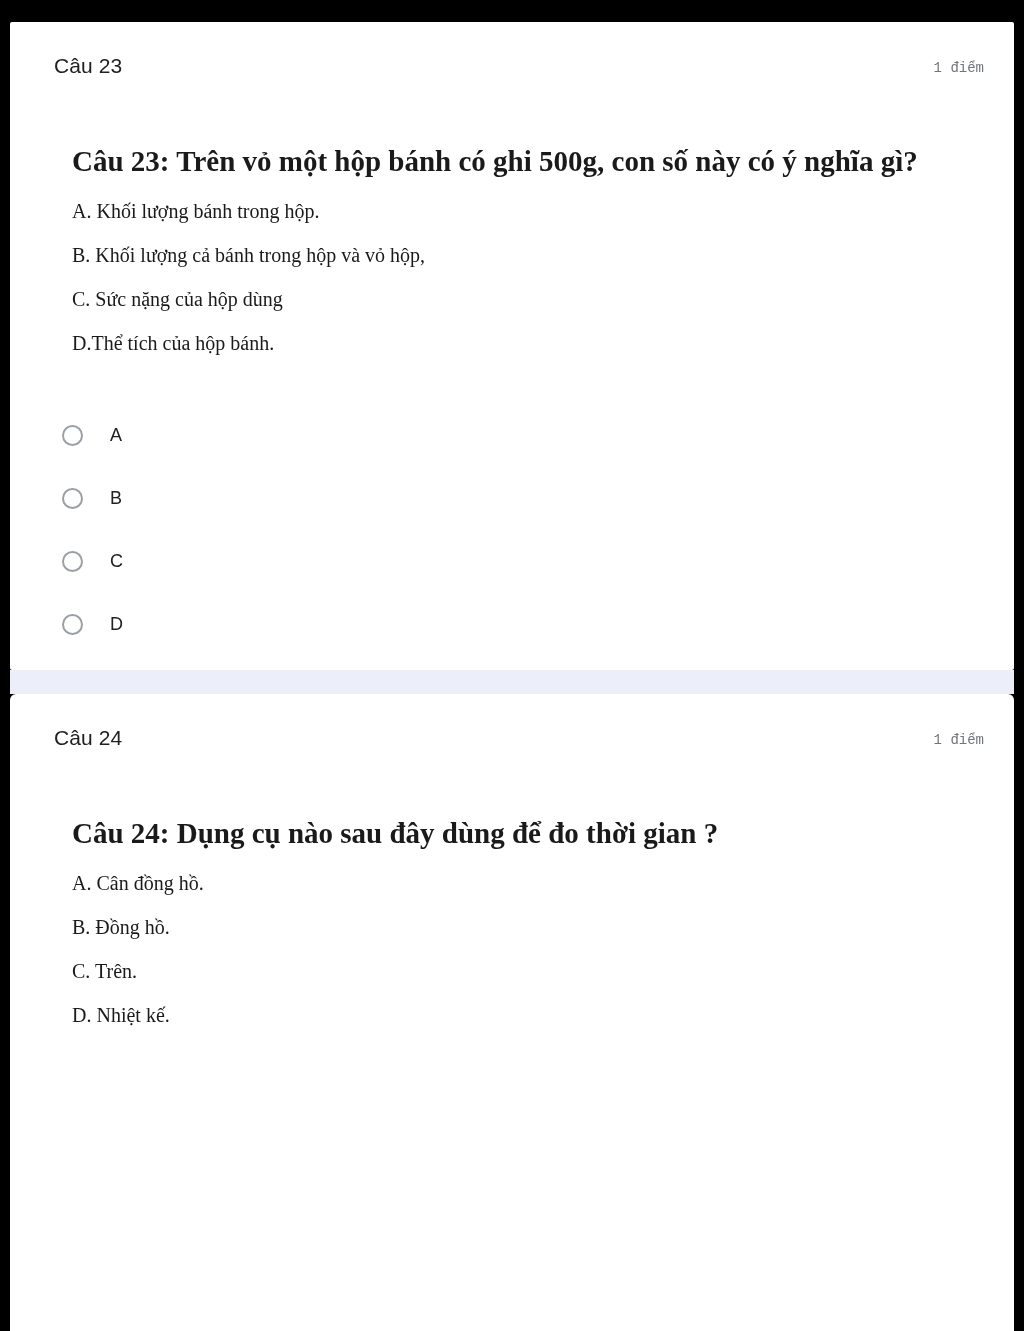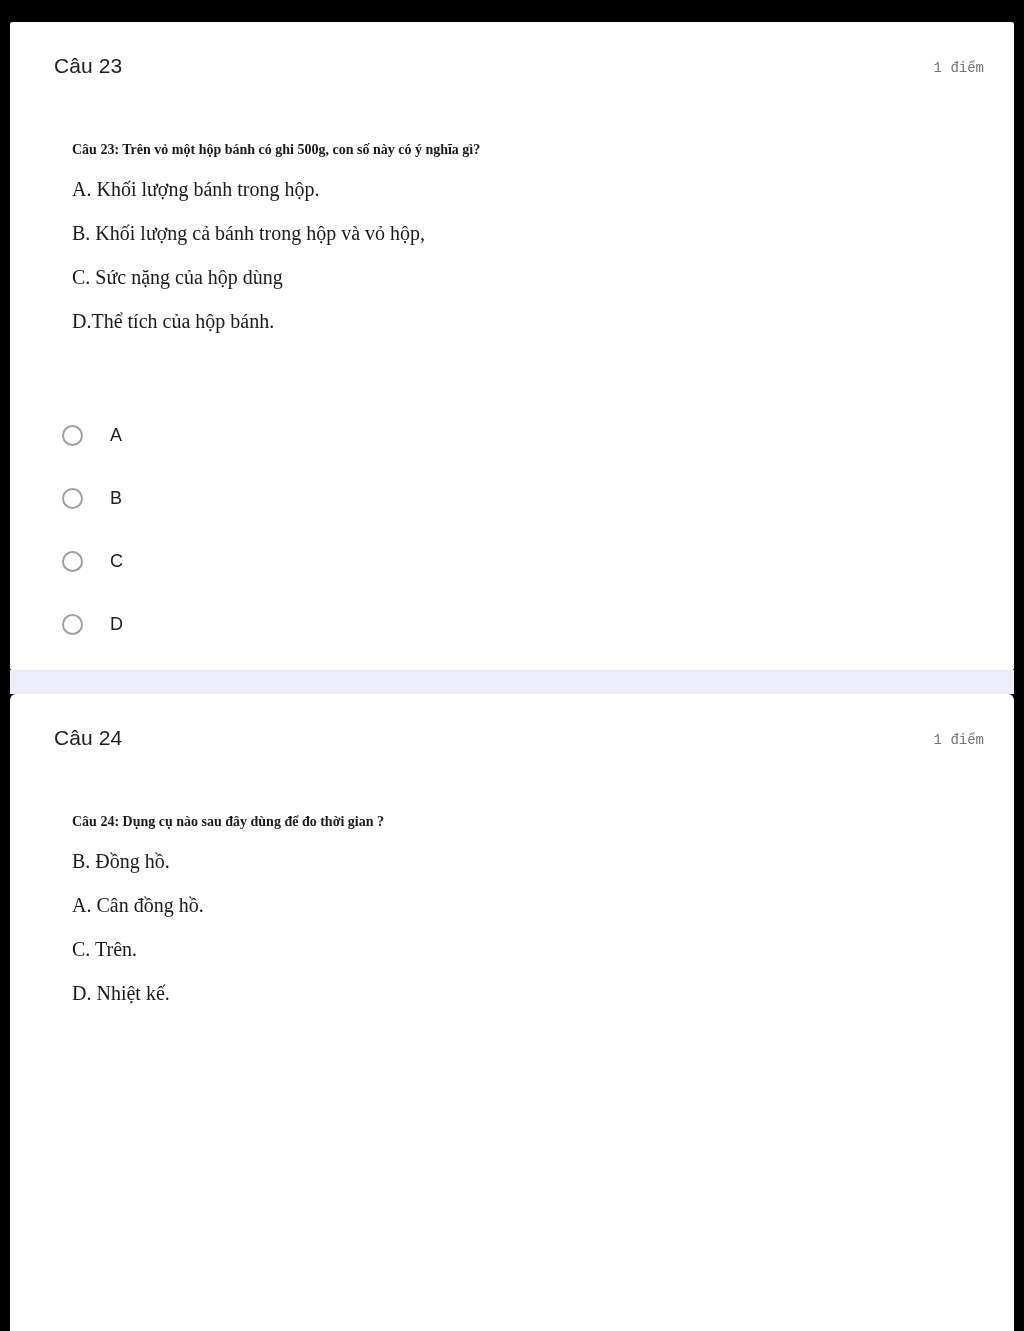--- a/index.html
+++ b/index.html
@@ -73,21 +73,21 @@
   }
   .q-body {
     position: absolute;
     left: 62px;
     top: 118px;
     right: 40px;
     font-family: "Liberation Serif", serif;
     color: #1a1a1a;
   }
   .q-stem {
-    font-size: 14px;
+    font-size: 29px;
     font-weight: bold;
     line-height: 1.45;
     margin-bottom: 14px;
   }
   .q-opt {
     font-size: 20px;
     line-height: 1.5;
     margin-bottom: 14px;
   }
   .choices {
@@ -156,21 +156,21 @@
 
   <div class="gap"></div>
 
   <div class="card" id="card-2">
     <div class="q-header">
       <div class="q-title">Câu 24</div>
       <div class="q-points">1 điểm</div>
     </div>
     <div class="q-body">
       <div class="q-stem">Câu 24: Dụng cụ nào sau đây dùng để đo thời gian ?</div>
+      <div class="q-opt">A. Cân đồng hồ.</div>
       <div class="q-opt">B. Đồng hồ.</div>
-      <div class="q-opt">A. Cân đồng hồ.</div>
       <div class="q-opt">C. Trên.</div>
       <div class="q-opt">D. Nhiệt kế.</div>
     </div>
 
   </div>
 
 </div>
 
 </body></html>

